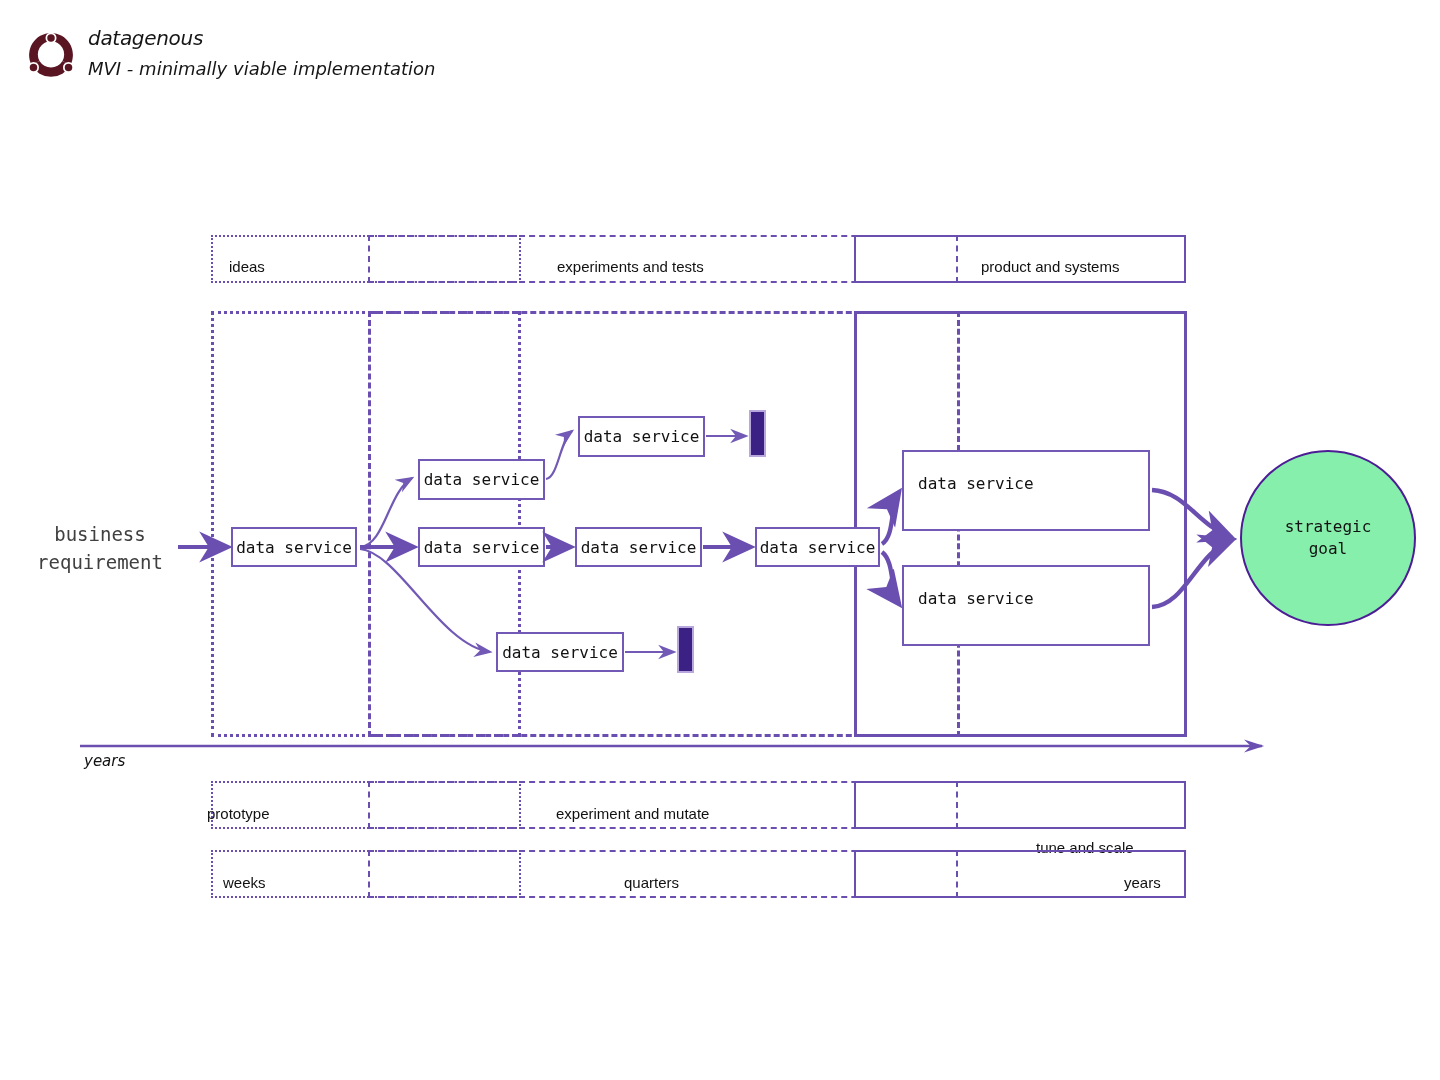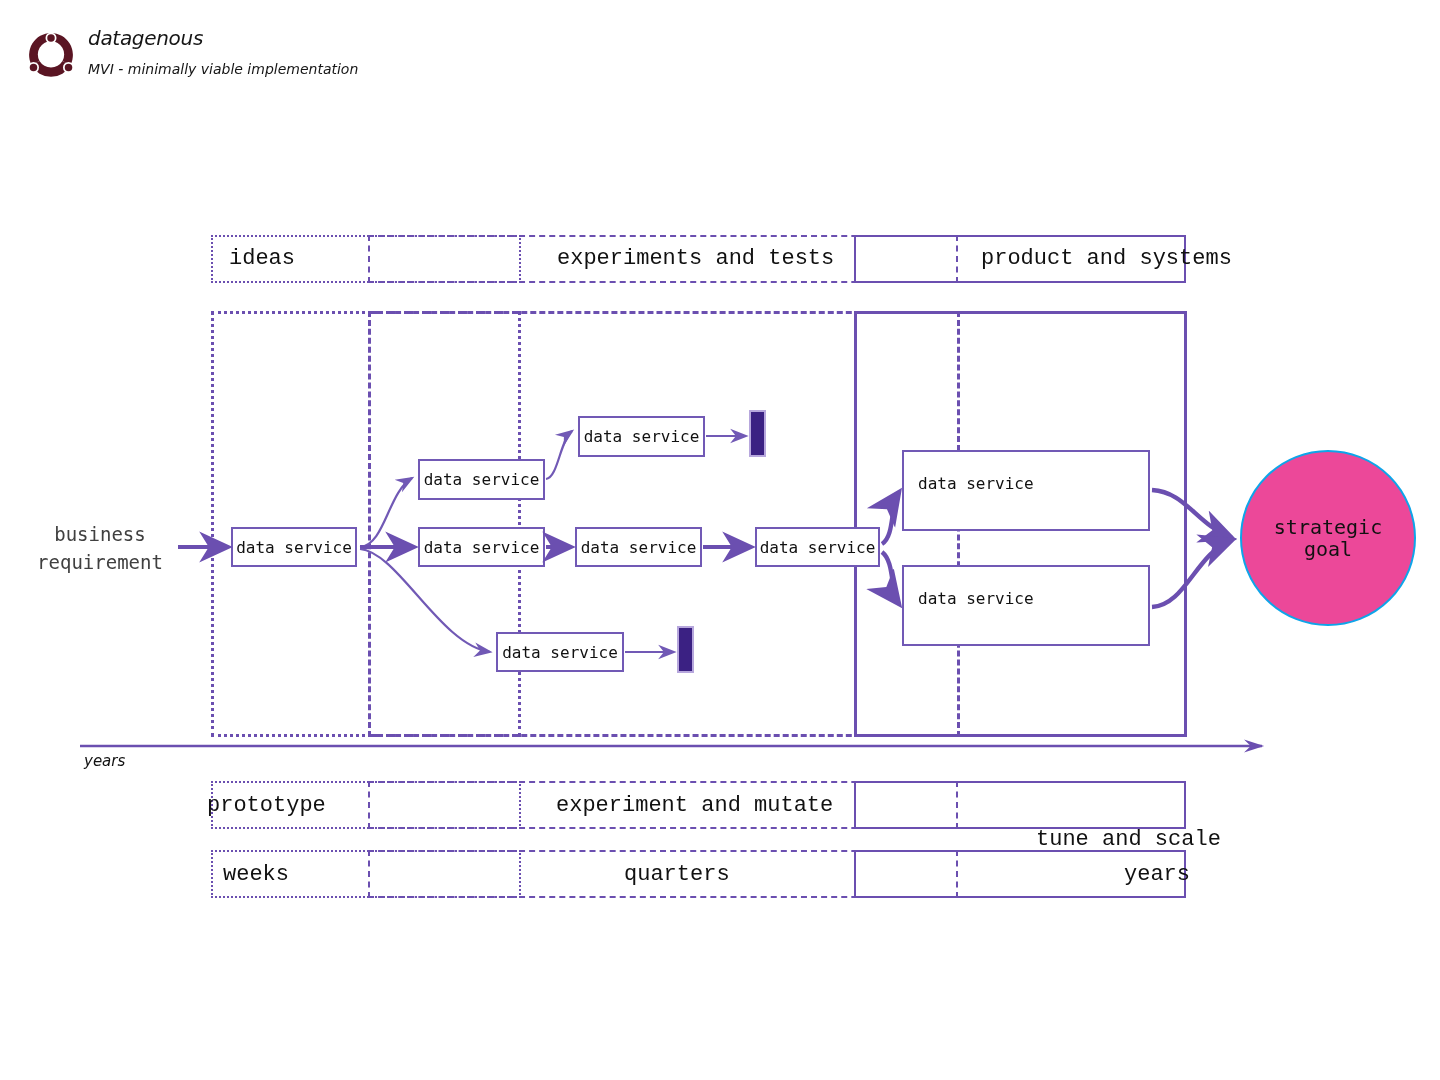--- a/index.html
+++ b/index.html
@@ -44,21 +44,21 @@
     font-size: 20px;
     font-weight: 400;
     color: #161616;
     letter-spacing: -0.3px;
     line-height: 40px;
     white-space: nowrap;
   }
   .brand-sub {
     font-family: "DejaVu Sans", sans-serif;
     font-style: italic;
-    font-size: 14px;
+    font-size: 18px;
     color: #161616;
     line-height: 22px;
     white-space: nowrap;
   }
 
   
   .band {
     position: absolute;
     box-sizing: border-box;
   }
@@ -66,25 +66,26 @@
     border: 2px dotted #6b4fb0;
   }
   .band-dashed {
     border: 2px dashed #6b4fb0;
   }
   .band-solid {
     border: 2px solid #6b4fb0;
   }
   .band-label {
     position: absolute;
-    font-family: Liberation Mono, monospace;
-    font-size: 22px;
+    font-family: Liberation Sans, sans-serif;
+    font-size: 15px;
     color: #111111;
     white-space: nowrap;
     line-height: 20px;
+    margin-top: 8px;
   }
 
   
   .node {
     position: absolute;
     box-sizing: border-box;
     border: 2px solid #7159b5;
     background: #ffffff;
     font-family: "DejaVu Sans Mono", monospace;
     font-size: 16px;
@@ -102,29 +103,29 @@
   }
   .node-dead {
     position: absolute;
     background: #3b2183;
     border: 2px solid #b7a7dd;
     box-sizing: border-box;
   }
   .goal-circle {
     position: absolute;
     box-sizing: border-box;
-    border: 2px solid #0ea5e9;
+    border: 2px solid #4c1d95;
     border-radius: 50%;
-    background: #ec4899;
+    background: #86efac;
     display: flex;
     align-items: center;
     justify-content: center;
     text-align: center;
     font-family: "DejaVu Sans Mono", monospace;
-    font-size: 20px;
+    font-size: 16px;
     color: #111111;
     line-height: 22px;
   }
   .free-label {
     position: absolute;
     font-family: "DejaVu Sans Mono", monospace;
     font-size: 19px;
     color: #404040;
     text-align: center;
     line-height: 28px;

